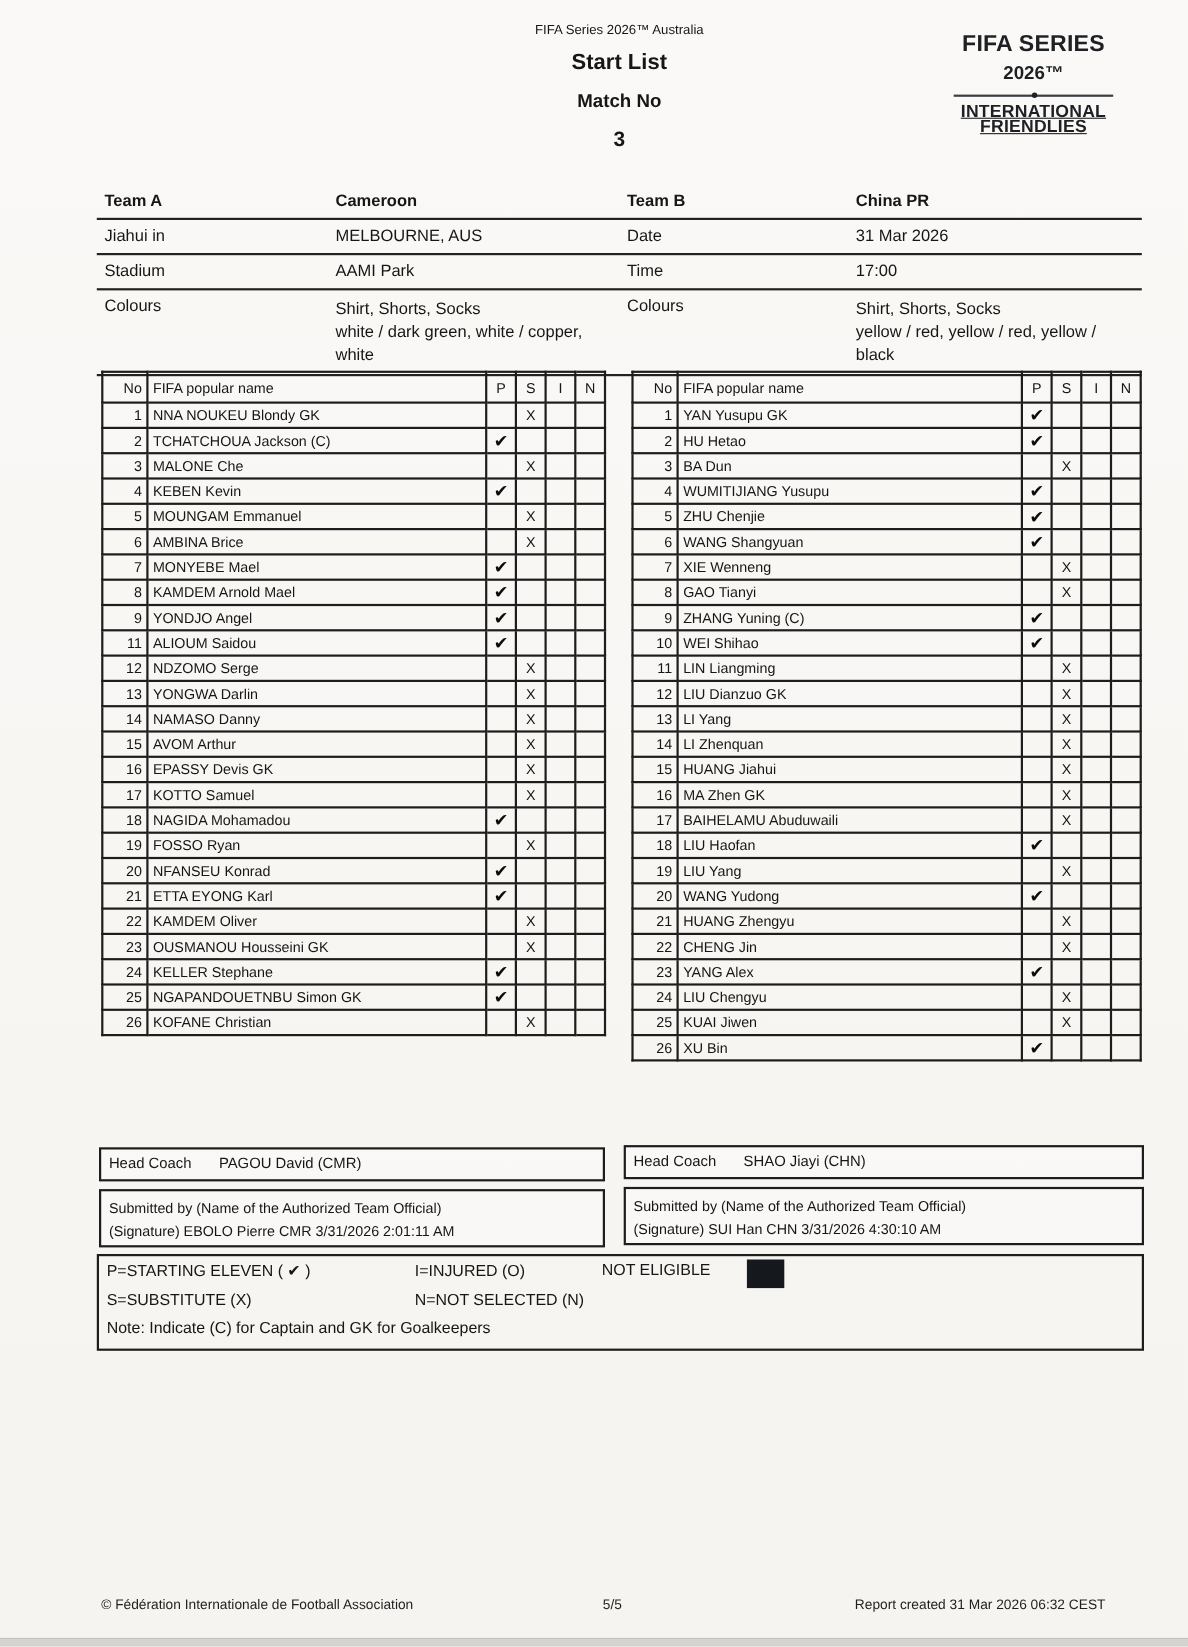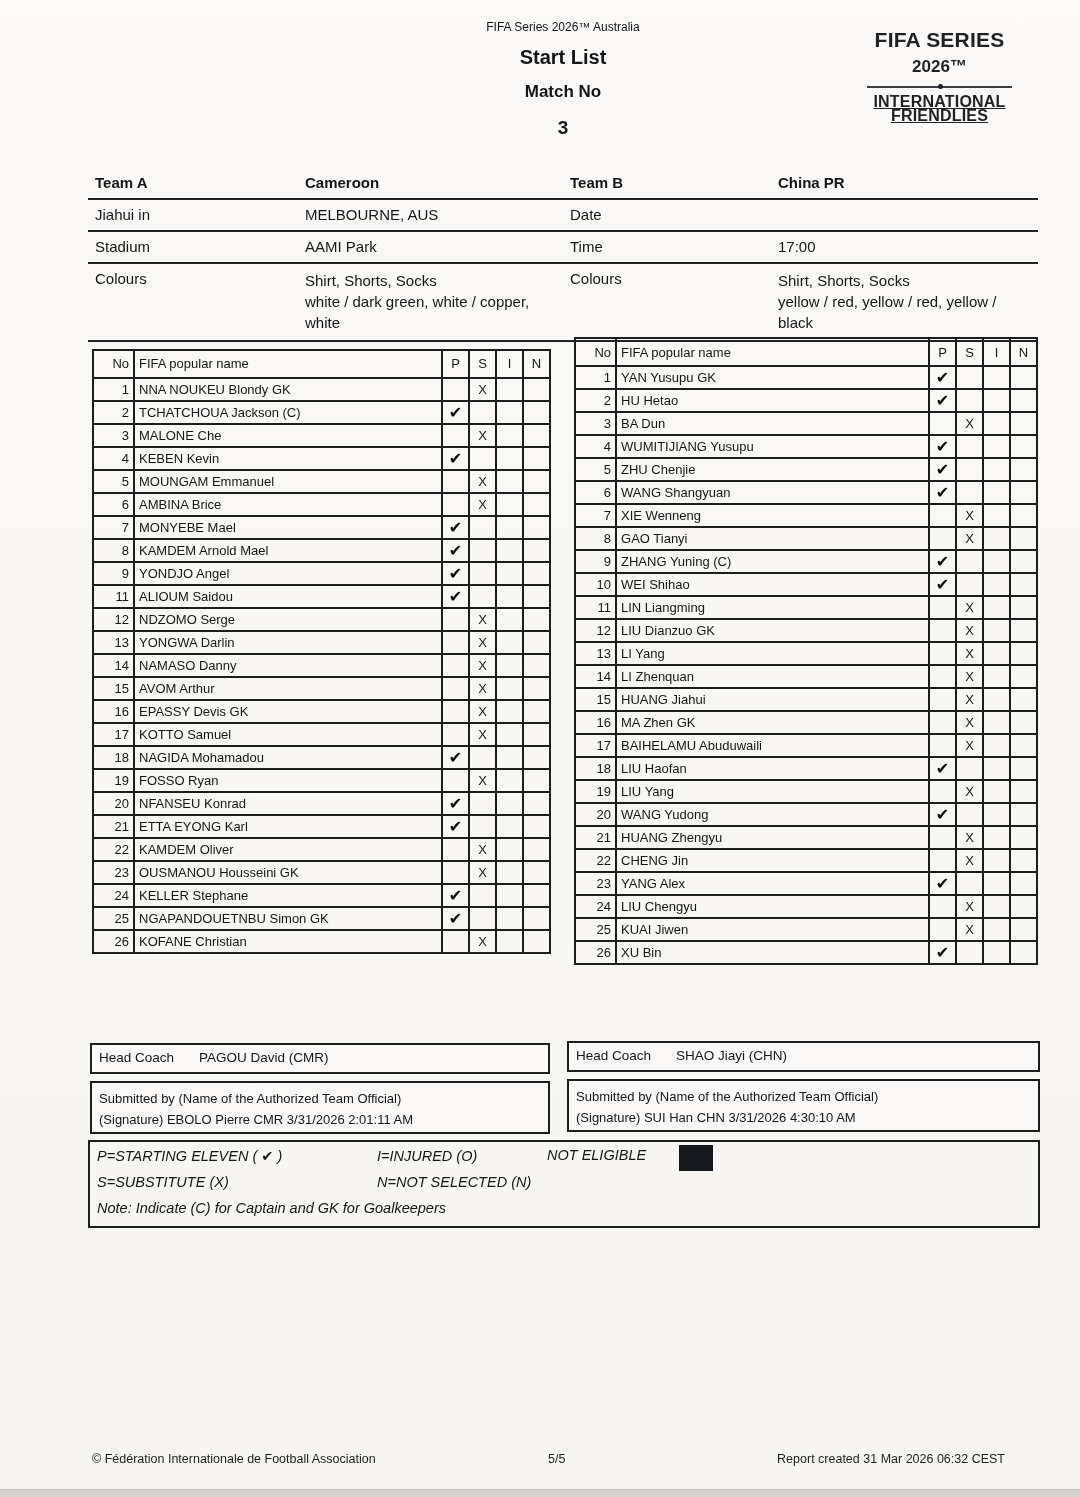--- a/index.html
+++ b/index.html
@@ -26,21 +26,21 @@
   .logo-div .dot{position:absolute;left:50%;top:-1px;width:5px;height:5px;margin-left:-2px;border-radius:50%;background:#1e2023;}
   .logo-l3,.logo-l4{font-size:16px;font-weight:bold;letter-spacing:.2px;line-height:14px;text-decoration:underline;}
   
   .info{position:absolute;left:88px;top:168px;width:950px;font-size:15px;}
   .info-row{display:grid;grid-template-columns:217px 265px 208px auto;border-bottom:2px solid #222;}
   .info-row>div{padding:6px 4px 7px 0;}
   .info-row>div:first-child{padding-left:7px;}
   .info-row.bold{font-weight:bold;}
   .info-val{white-space:pre-line;line-height:21px;}
   
-  .rosters{position:absolute;left:92px;top:337px;width:946px;display:flex;gap:23px;align-items:center;}
+  .rosters{position:absolute;left:92px;top:337px;width:946px;display:flex;gap:23px;align-items:flex-start;}
   table.roster{border-collapse:collapse;table-layout:fixed;background:transparent;}
   table.roster.a{width:466px;}
   table.roster.b{width:471px;}
   .roster col.c-no{width:41px;}
   .roster col.c-mk{width:27px;}
   .roster th,.roster td{border:2px solid #1d1d1d;font-weight:normal;font-size:13px;overflow:hidden;white-space:nowrap;}
   .roster th{height:24px;padding:1px 4px;}
   .roster td{height:19px;padding:1px 4px;}
   .h-no,.c-no{text-align:right;padding-right:6px;}
   .h-name,.c-name{text-align:left;padding-left:6px;}
@@ -50,21 +50,21 @@
   .box{position:absolute;border:2px solid #1d1d1d;background:rgba(255,255,255,.35);font-size:13.5px;}
   .coach-a{left:90px;top:1043px;width:456px;height:27px;}
   .coach-b{left:567px;top:1041px;width:469px;height:27px;}
   .coach-inner{display:flex;padding:5px 0 0 7px;}
   .coach-label{width:100px;}
   .sub-a{left:90px;top:1081px;width:456px;height:49px;}
   .sub-b{left:567px;top:1079px;width:469px;height:49px;}
   .sub-inner{padding:5px 0 0 7px;line-height:21px;font-size:13px;}
   
   .legend{position:absolute;left:88px;top:1140px;width:948px;height:84px;border:2px solid #1d1d1d;font-size:14.5px;}
-  .legend span{position:absolute;white-space:nowrap;font-style:italic;}
+  .legend span{position:absolute;white-space:nowrap;}
   .lg-p{left:7px;top:6px;}
   .lg-i{left:287px;top:6px;}
   .lg-ne{left:457px;top:5px;}
   .lg-sq{position:absolute;left:589px;top:3px;width:34px;height:26px;background:#15181c;}
   .lg-s{left:7px;top:32px;}
   .lg-n{left:287px;top:32px;}
   .lg-note{left:7px;top:58px;}
   
   .footer{position:absolute;left:0;top:1452px;width:1080px;font-size:12.5px;color:#1f1f1f;}
   .f-left{position:absolute;left:92px;top:0;}
@@ -98,20 +98,21 @@
     <div class="info-row bold">
       <div>Team A</div>
       <div>Cameroon</div>
       <div>Team B</div>
       <div>China PR</div>
     </div>
     <div class="info-row">
       <div>Jiahui in</div>
       <div>MELBOURNE, AUS</div>
       <div>Date</div>
+      <div>31 Mar 2026</div>
     </div>
     <div class="info-row">
       <div>Stadium</div>
       <div>AAMI Park</div>
       <div>Time</div>
       <div>17:00</div>
     </div>
     <div class="info-row">
       <div>Colours</div>
       <div class="info-val">Shirt, Shorts, Socks

